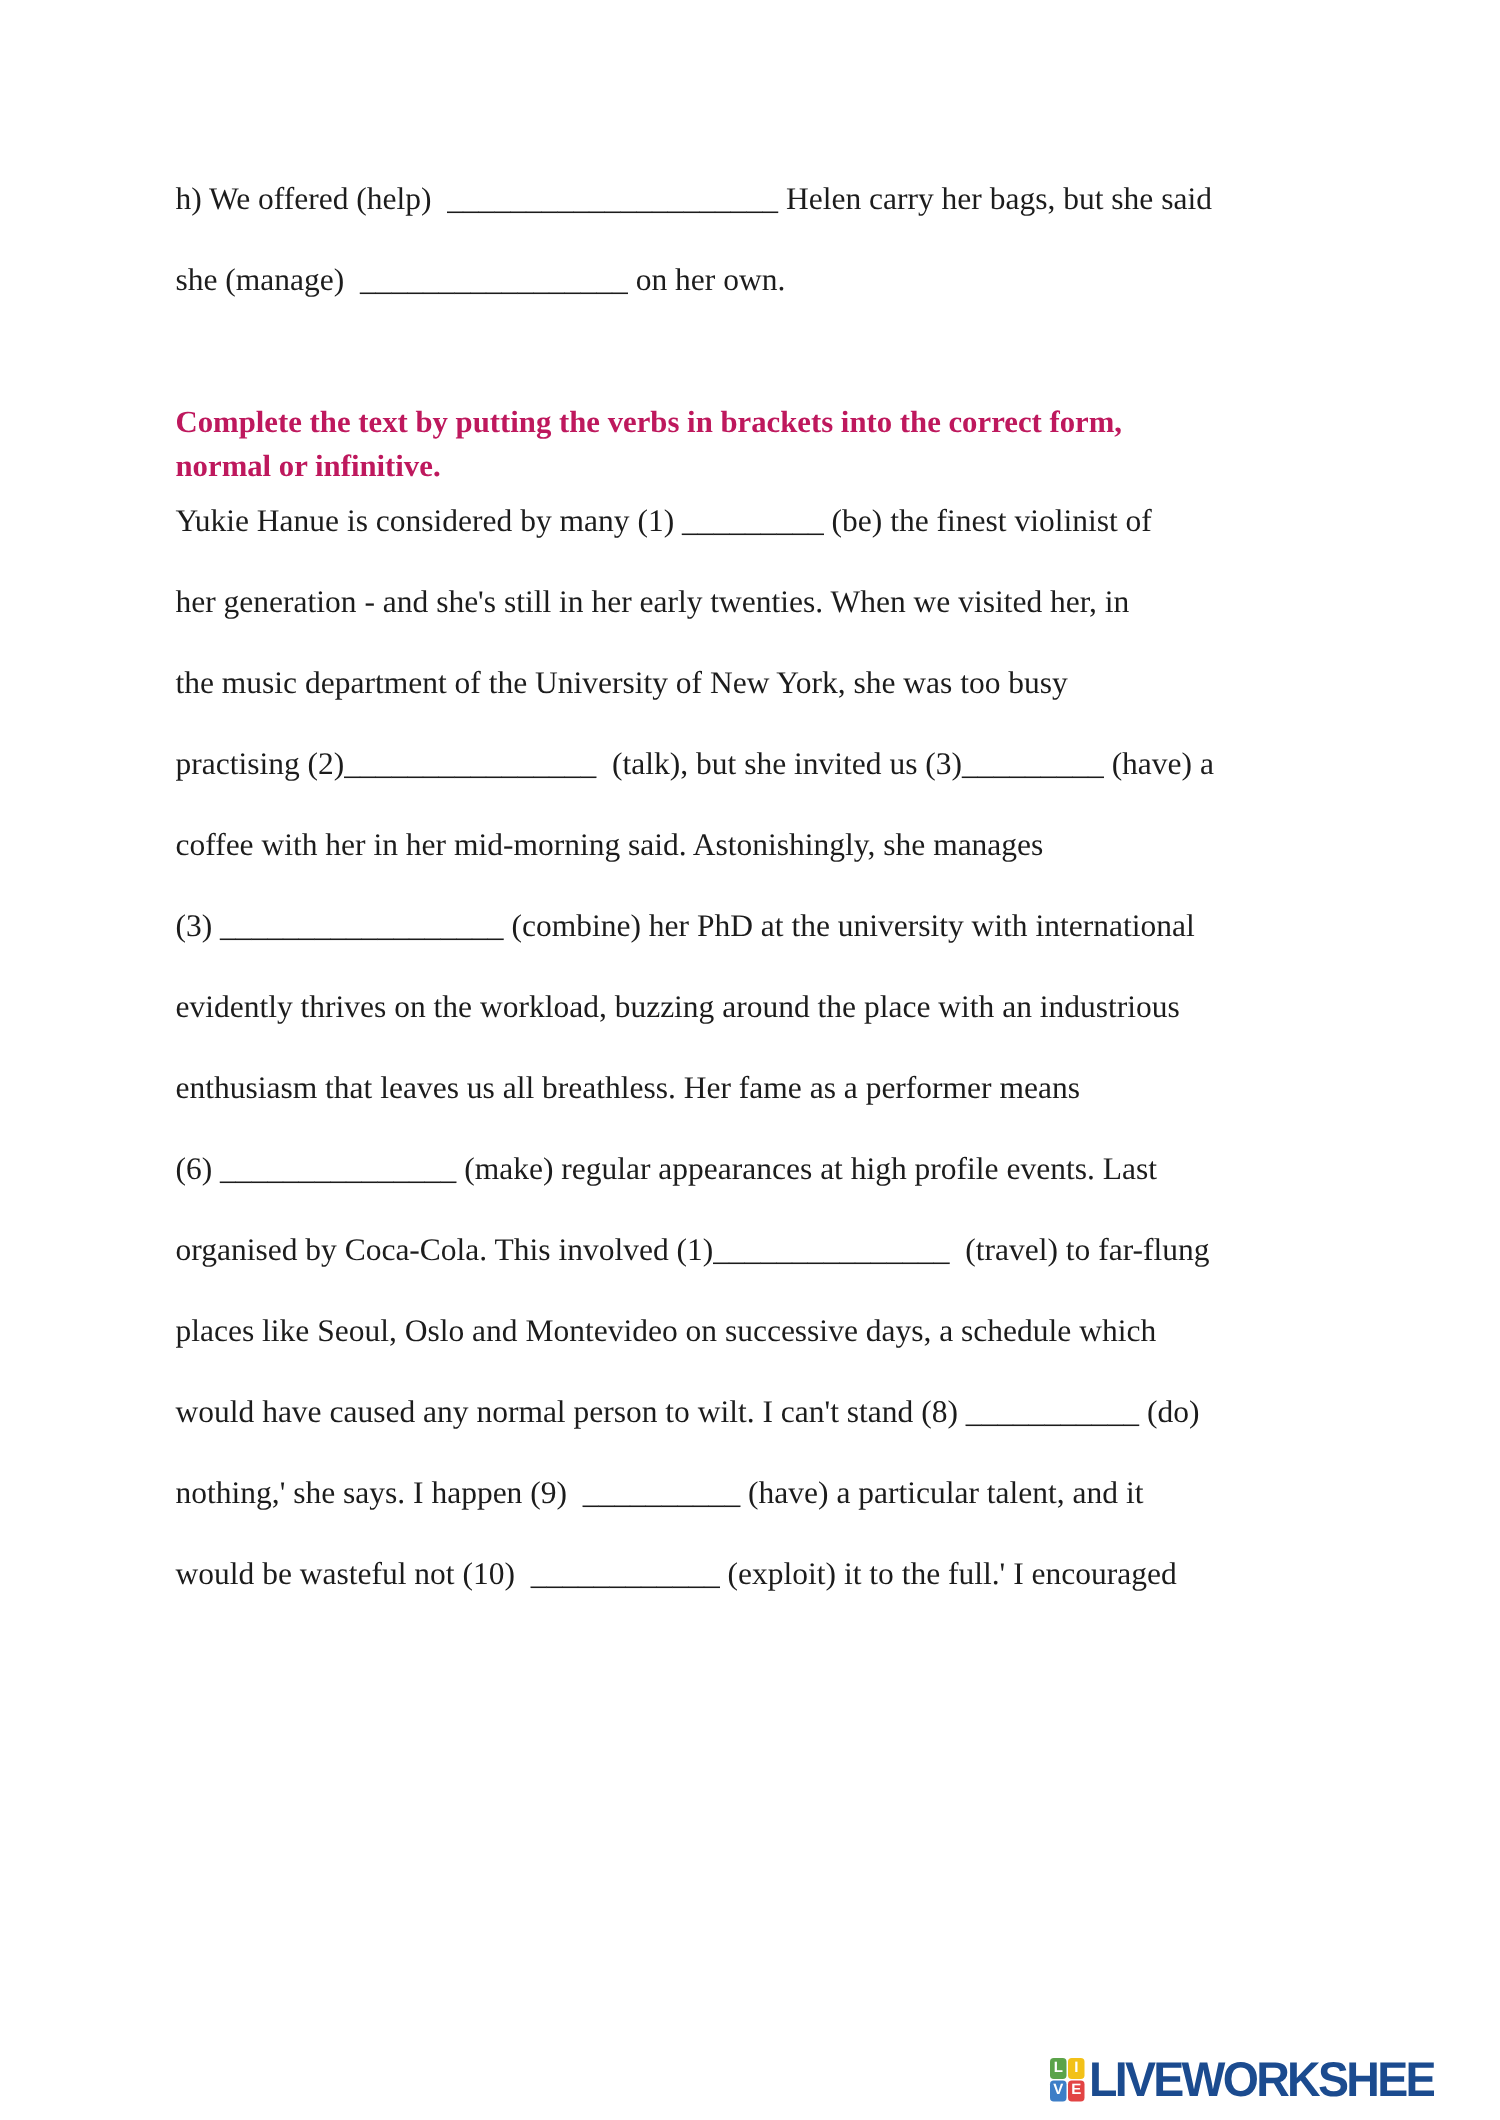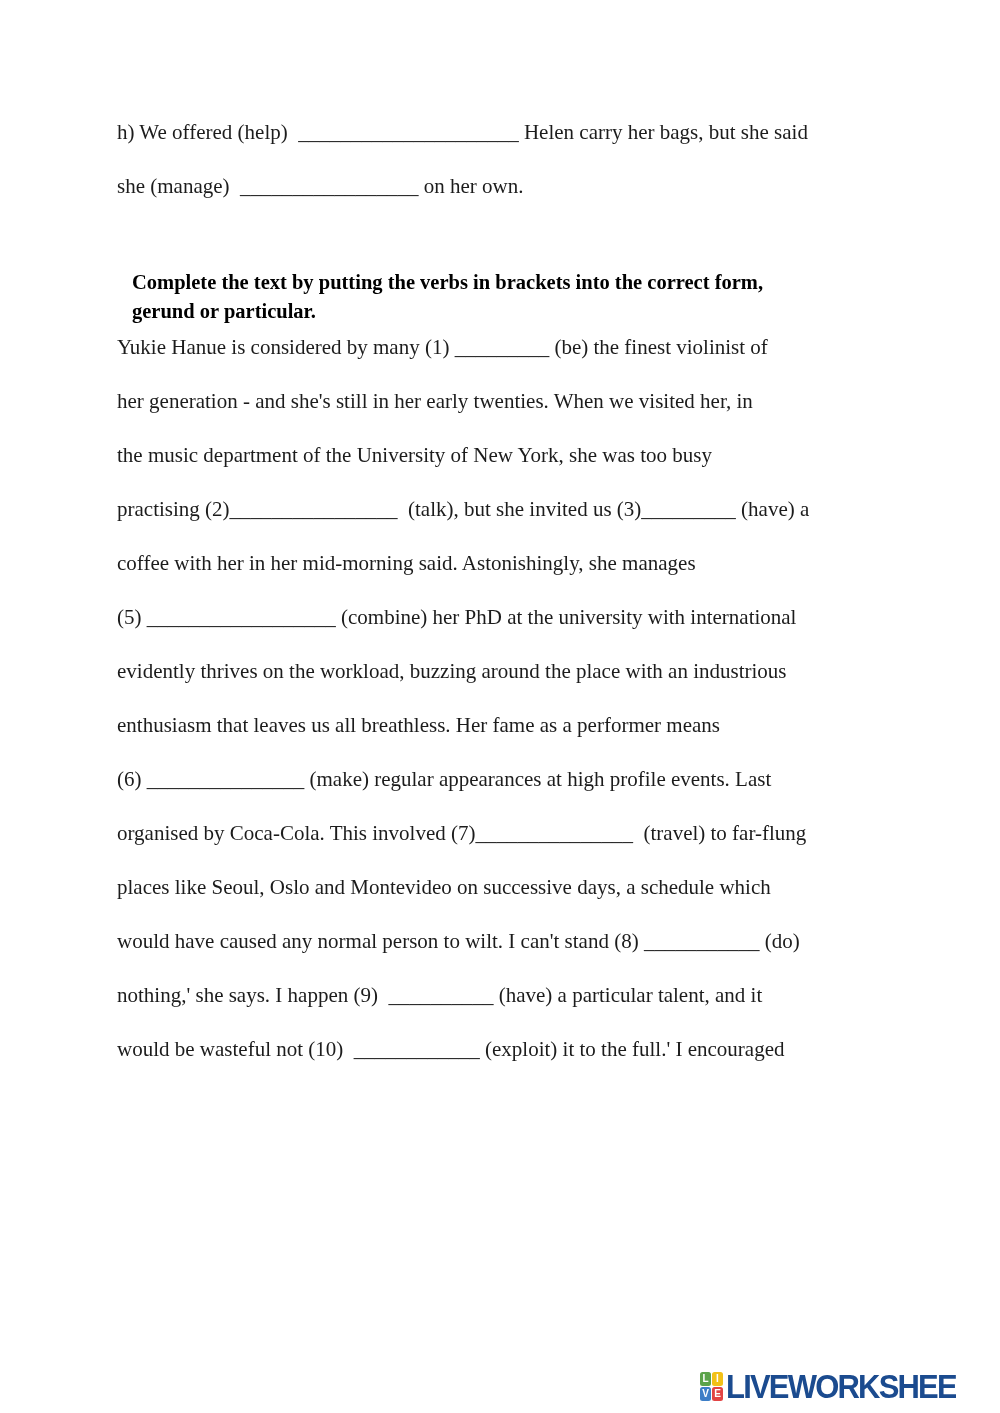--- a/index.html
+++ b/index.html
@@ -28,22 +28,21 @@
     line-height: 54px;
     color: #1c1c1c;
   }
   .exercise-h { top: 105px; }
   .instructions { top: 268px; }
   .instructions .line {
     font-weight: bold;
     font-size: 20.5px;
     line-height: 28.5px;
     white-space: pre;
-    color: #000000;
-    margin-left: 15px;
+    color: #be185d;
   }
   .gap-fill { top: 320px; }
   .footer-brand {
     position: absolute;
     left: 700px;
     top: 1371px;
     display: flex;
     align-items: center;
     gap: 3px;
   }
@@ -80,34 +79,34 @@
 
 <div class="page">
 
   <div class="text-block exercise-h">
     <div class="line">h) We offered (help)  _____________________ Helen carry her bags, but she said</div>
     <div class="line">she (manage)  _________________ on her own.</div>
   </div>
 
   <div class="text-block instructions">
     <div class="line">Complete the text by putting the verbs in brackets into the correct form,</div>
-    <div class="line">gerund or particular.</div>
+    <div class="line">normal or infinitive.</div>
   </div>
 
   <div class="text-block gap-fill">
     <div class="line">Yukie Hanue is considered by many (1) _________ (be) the finest violinist of</div>
     <div class="line">her generation - and she's still in her early twenties. When we visited her, in</div>
     <div class="line">the music department of the University of New York, she was too busy</div>
     <div class="line">practising (2)________________  (talk), but she invited us (3)_________ (have) a</div>
     <div class="line">coffee with her in her mid-morning said. Astonishingly, she manages</div>
-    <div class="line">(5) __________________ (combine) her PhD at the university with international</div>
+    <div class="line">(3) __________________ (combine) her PhD at the university with international</div>
     <div class="line">evidently thrives on the workload, buzzing around the place with an industrious</div>
     <div class="line">enthusiasm that leaves us all breathless. Her fame as a performer means</div>
     <div class="line">(6) _______________ (make) regular appearances at high profile events. Last</div>
-    <div class="line">organised by Coca-Cola. This involved (7)_______________  (travel) to far-flung</div>
+    <div class="line">organised by Coca-Cola. This involved (1)_______________  (travel) to far-flung</div>
     <div class="line">places like Seoul, Oslo and Montevideo on successive days, a schedule which</div>
     <div class="line">would have caused any normal person to wilt. I can't stand (8) ___________ (do)</div>
     <div class="line">nothing,' she says. I happen (9)  __________ (have) a particular talent, and it</div>
     <div class="line">would be wasteful not (10)  ____________ (exploit) it to the full.' I encouraged</div>
   </div>
 
   <div class="footer-brand">
     <div class="brand-tiles">
       <span class="brand-tile" style="background-color: rgb(91, 163, 74);">L</span>
       <span class="brand-tile" style="background-color: rgb(242, 193, 24);">I</span>

